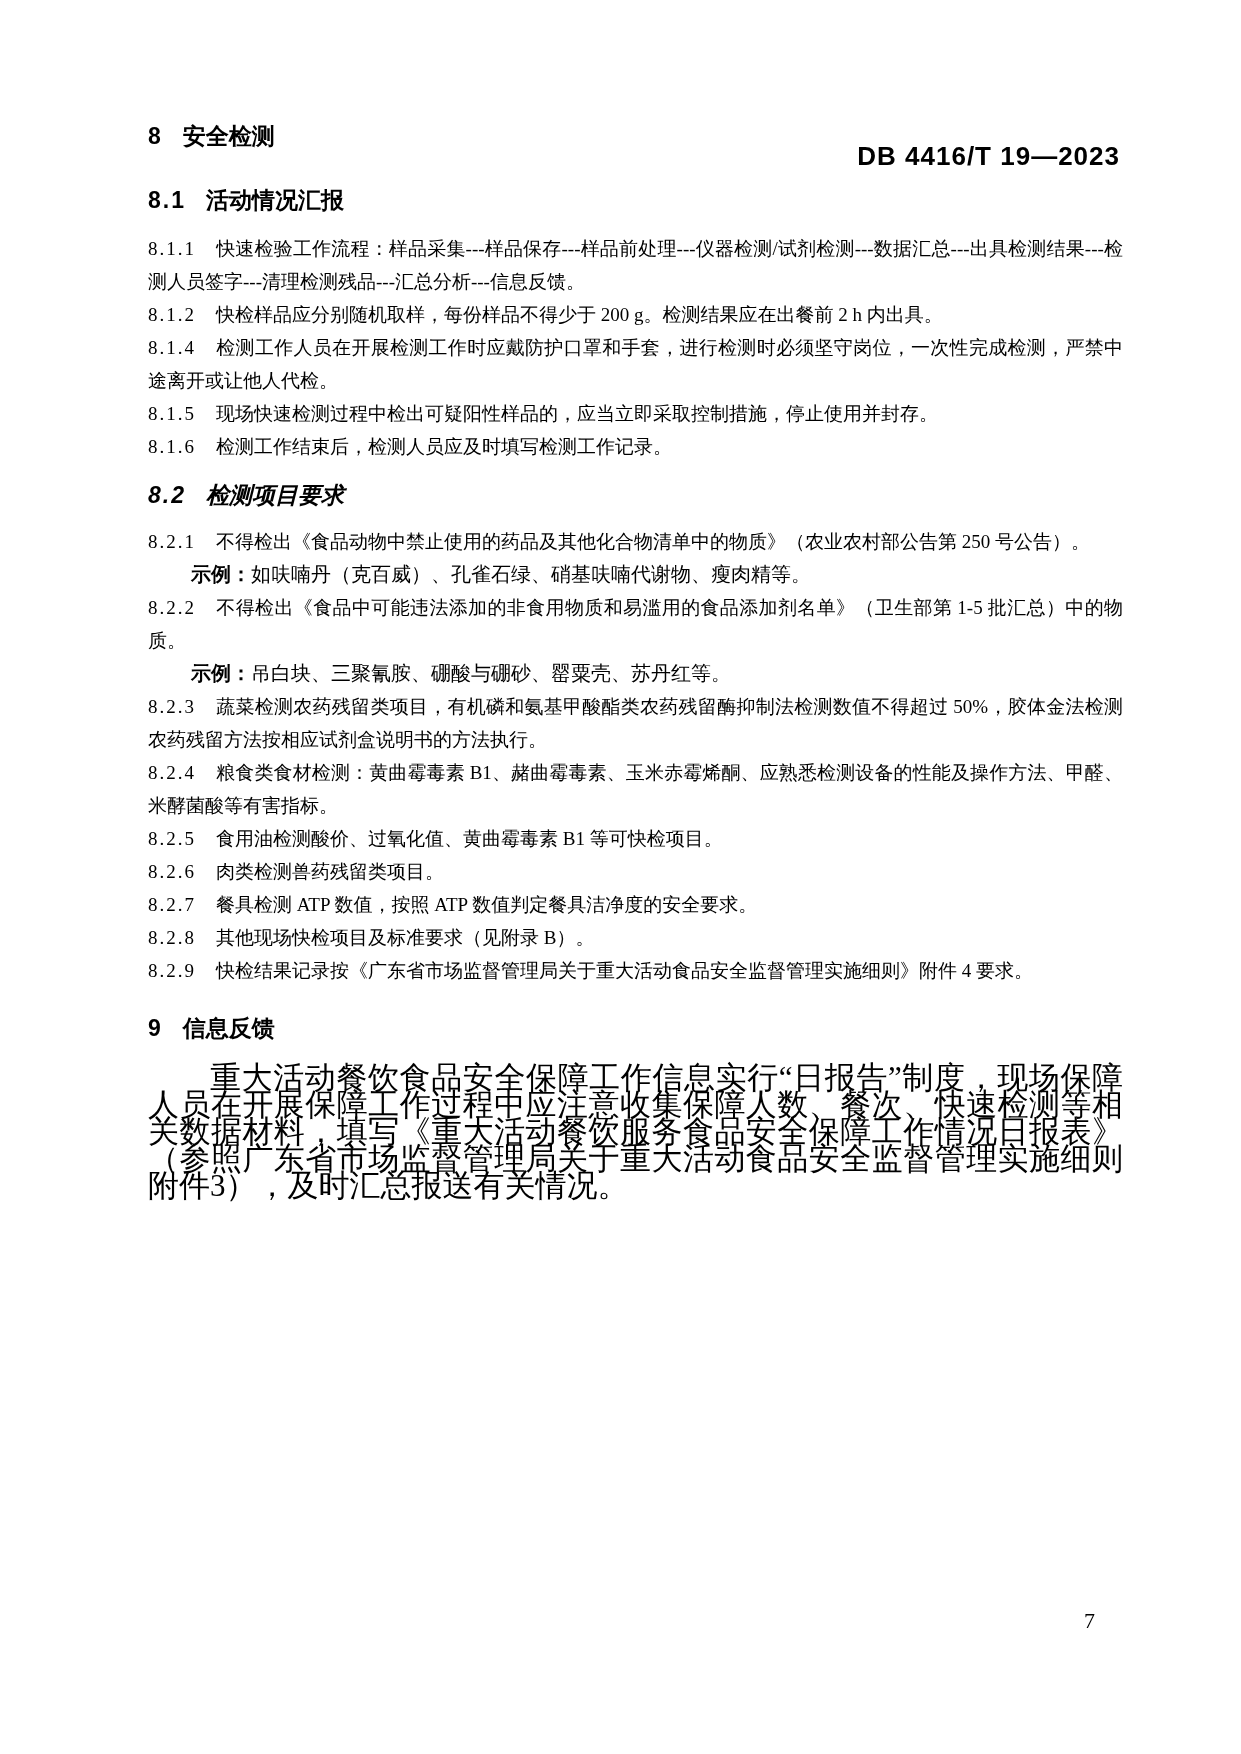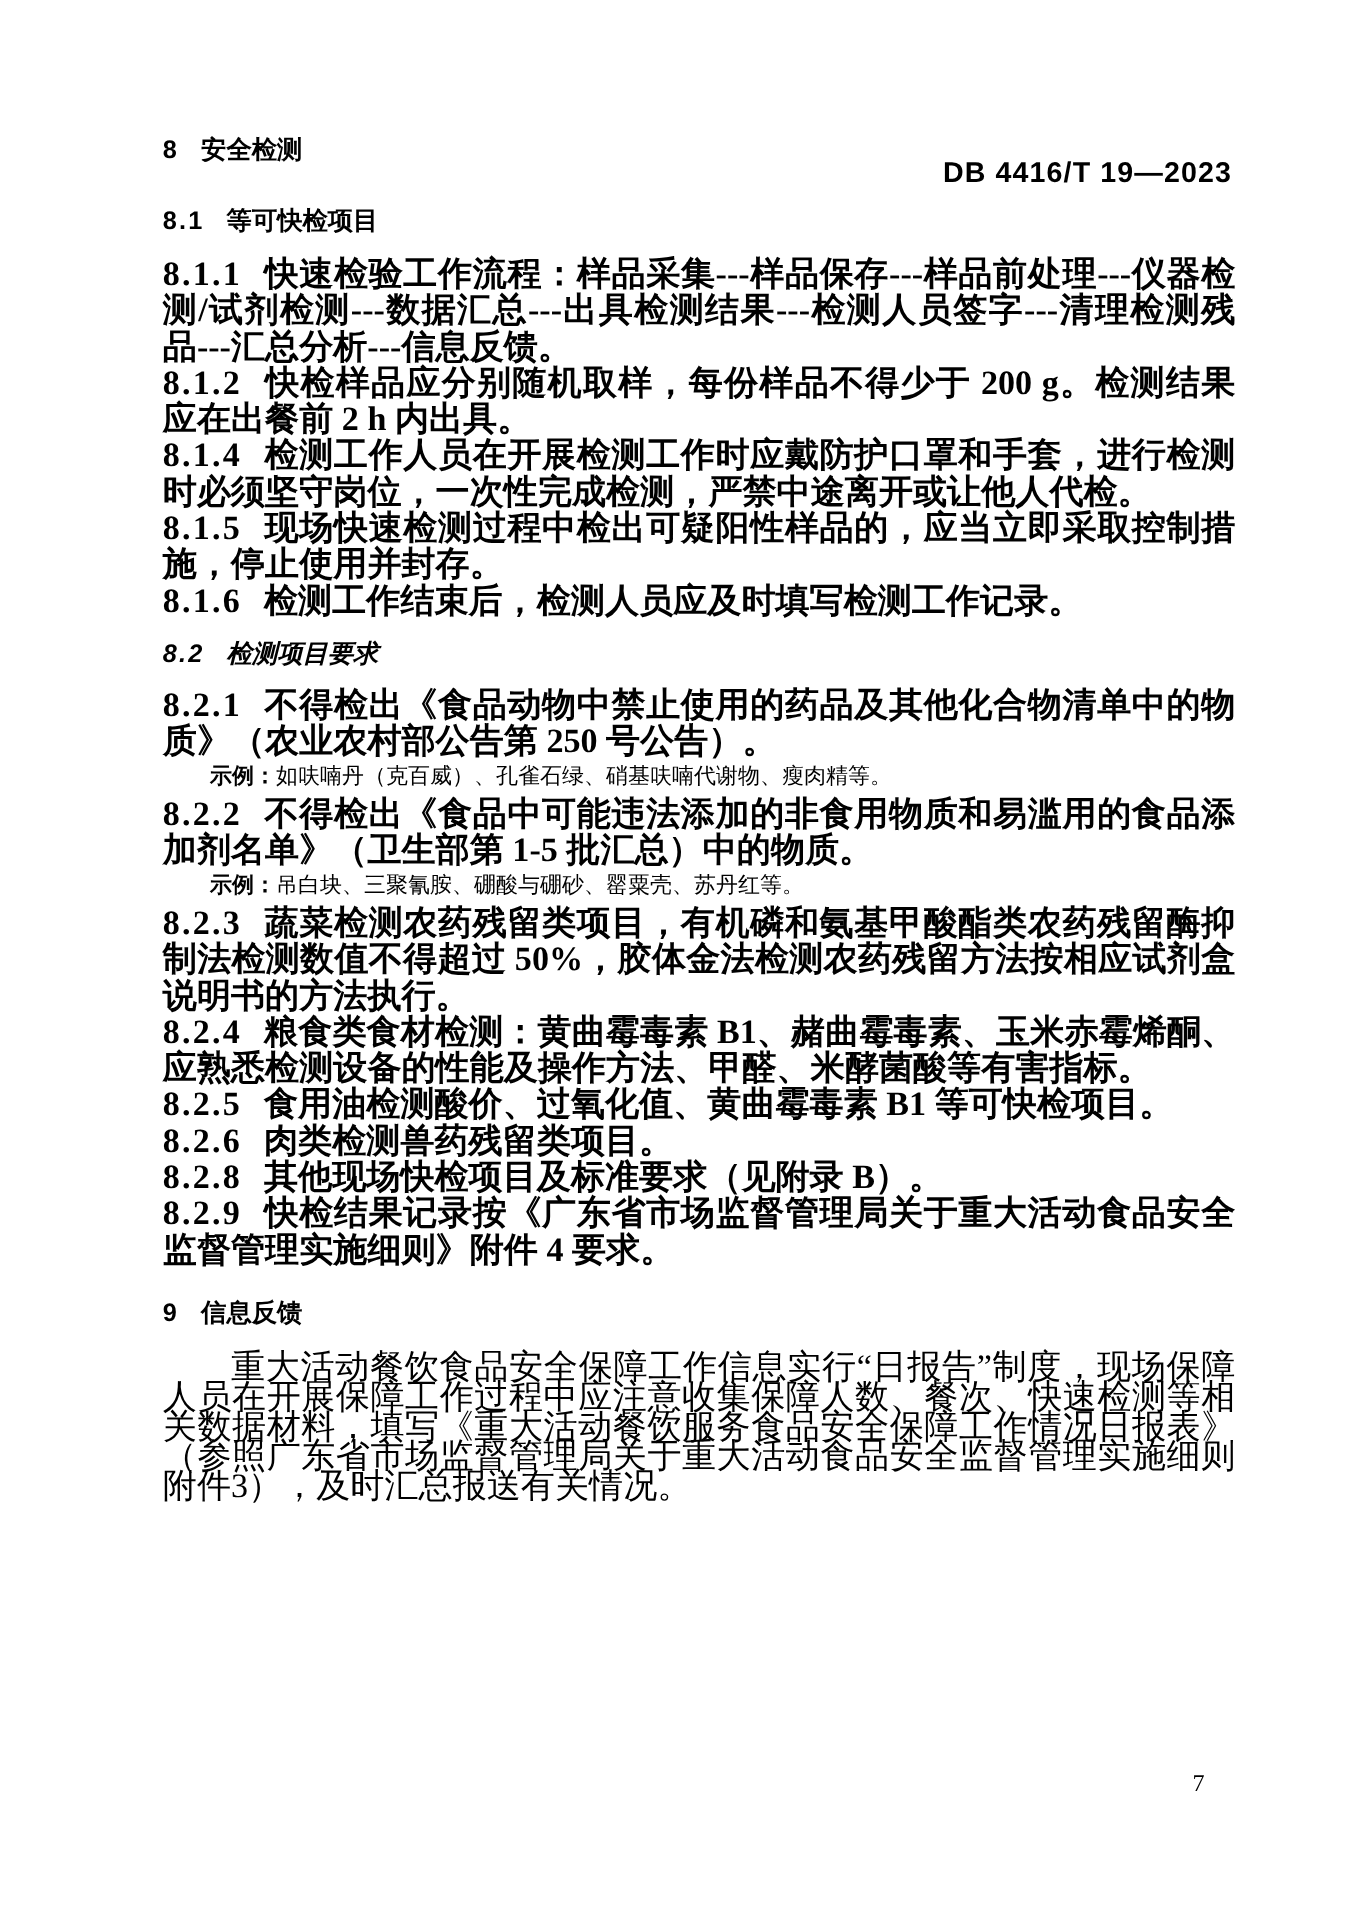--- a/index.html
+++ b/index.html
@@ -48,24 +48,23 @@
   h2#sec-8-1 { margin-top: 31px; }
   h2#sec-8-2 { margin-top: 16px; font-style: italic; }
   h1#sec-9   { margin-top: 25px; }
   h2#sec-9-1 { margin-top: 30px; }
   h2#sec-9-2 { margin-top: 18px; }
   .clause-group { margin: 0; }
   #group-8-1 { margin-top: 15px; }
   #group-8-2 { margin-top: 13px; }
   p.clause {
     margin: 0;
-    font-size: 31px;
+    font-size: 19px;
     line-height: 33px;
     text-align: justify;
-    font-weight: bold;
   }
   p.clause .clause-num {
     margin-right: 20px;
     letter-spacing: 2px;
     white-space: nowrap;
   }
   p.example {
     margin: 0;
     font-size: 20px;
     line-height: 33px;
@@ -96,41 +95,42 @@
 <body>
 
 <div class="page">
 
   <div class="doc-code">DB 4416/T 19—2023</div>
 
   <div class="content">
 
     <h1 class="section" id="sec-8"><span class="sec-num">8</span><span>安全检测</span></h1>
 
-    <h2 class="section" id="sec-8-1"><span class="sec-num">8.1</span><span>等可快检项目</span></h2>
+    <h2 class="section" id="sec-8-1"><span class="sec-num">8.1</span><span>活动情况汇报</span></h2>
 
     <div class="clause-group" id="group-8-1">
       <p class="clause"><span class="clause-num">8.1.1</span><span>快速检验工作流程：样品采集---样品保存---样品前处理---仪器检测/试剂检测---数据汇总---出具检测结果---检测人员签字---清理检测残品---汇总分析---信息反馈。</span></p>
       <p class="clause"><span class="clause-num">8.1.2</span><span>快检样品应分别随机取样，每份样品不得少于 200 g。检测结果应在出餐前 2 h 内出具。</span></p>
       <p class="clause"><span class="clause-num">8.1.4</span><span>检测工作人员在开展检测工作时应戴防护口罩和手套，进行检测时必须坚守岗位，一次性完成检测，严禁中途离开或让他人代检。</span></p>
       <p class="clause"><span class="clause-num">8.1.5</span><span>现场快速检测过程中检出可疑阳性样品的，应当立即采取控制措施，停止使用并封存。</span></p>
       <p class="clause"><span class="clause-num">8.1.6</span><span>检测工作结束后，检测人员应及时填写检测工作记录。</span></p>
     </div>
 
     <h2 class="section" id="sec-8-2"><span class="sec-num">8.2</span><span>检测项目要求</span></h2>
 
     <div class="clause-group" id="group-8-2">
       <p class="clause"><span class="clause-num">8.2.1</span><span>不得检出《食品动物中禁止使用的药品及其他化合物清单中的物质》（农业农村部公告第 250 号公告）。</span></p>
       <p class="example"><span class="example-label">示例：</span><span>如呋喃丹（克百威）、孔雀石绿、硝基呋喃代谢物、瘦肉精等。</span></p>
       <p class="clause"><span class="clause-num">8.2.2</span><span>不得检出《食品中可能违法添加的非食用物质和易滥用的食品添加剂名单》（卫生部第 1-5 批汇总）中的物质。</span></p>
       <p class="example"><span class="example-label">示例：</span><span>吊白块、三聚氰胺、硼酸与硼砂、罂粟壳、苏丹红等。</span></p>
       <p class="clause"><span class="clause-num">8.2.3</span><span>蔬菜检测农药残留类项目，有机磷和氨基甲酸酯类农药残留酶抑制法检测数值不得超过 50%，胶体金法检测农药残留方法按相应试剂盒说明书的方法执行。</span></p>
       <p class="clause"><span class="clause-num">8.2.4</span><span>粮食类食材检测：黄曲霉毒素 B1、赭曲霉毒素、玉米赤霉烯酮、应熟悉检测设备的性能及操作方法、甲醛、米酵菌酸等有害指标。</span></p>
       <p class="clause"><span class="clause-num">8.2.5</span><span>食用油检测酸价、过氧化值、黄曲霉毒素 B1 等可快检项目。</span></p>
       <p class="clause"><span class="clause-num">8.2.6</span><span>肉类检测兽药残留类项目。</span></p>
+      <p class="clause"><span class="clause-num">8.2.7</span><span>餐具检测 ATP 数值，按照 ATP 数值判定餐具洁净度的安全要求。</span></p>
       <p class="clause"><span class="clause-num">8.2.8</span><span>其他现场快检项目及标准要求（见附录 B）。</span></p>
       <p class="clause"><span class="clause-num">8.2.9</span><span>快检结果记录按《广东省市场监督管理局关于重大活动食品安全监督管理实施细则》附件 4 要求。</span></p>
     </div>
 
     <h1 class="section" id="sec-9"><span class="sec-num">9</span><span>信息反馈</span></h1>
 
 
     <p class="body-para">重大活动餐饮食品安全保障工作信息实行“日报告”制度，现场保障人员在开展保障工作过程中应注意收集保障人数、餐次、快速检测等相关数据材料，填写《重大活动餐饮服务食品安全保障工作情况日报表》（参照广东省市场监督管理局关于重大活动食品安全监督管理实施细则附件3），及时汇总报送有关情况。</p>
 
 

